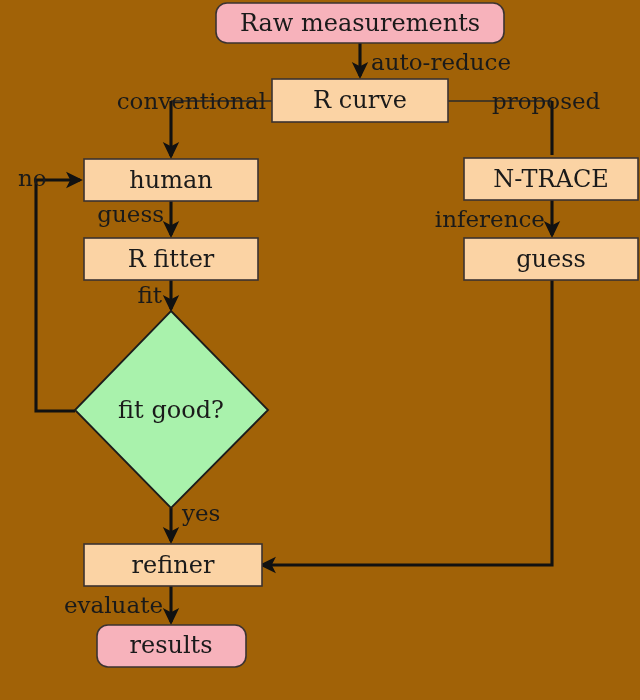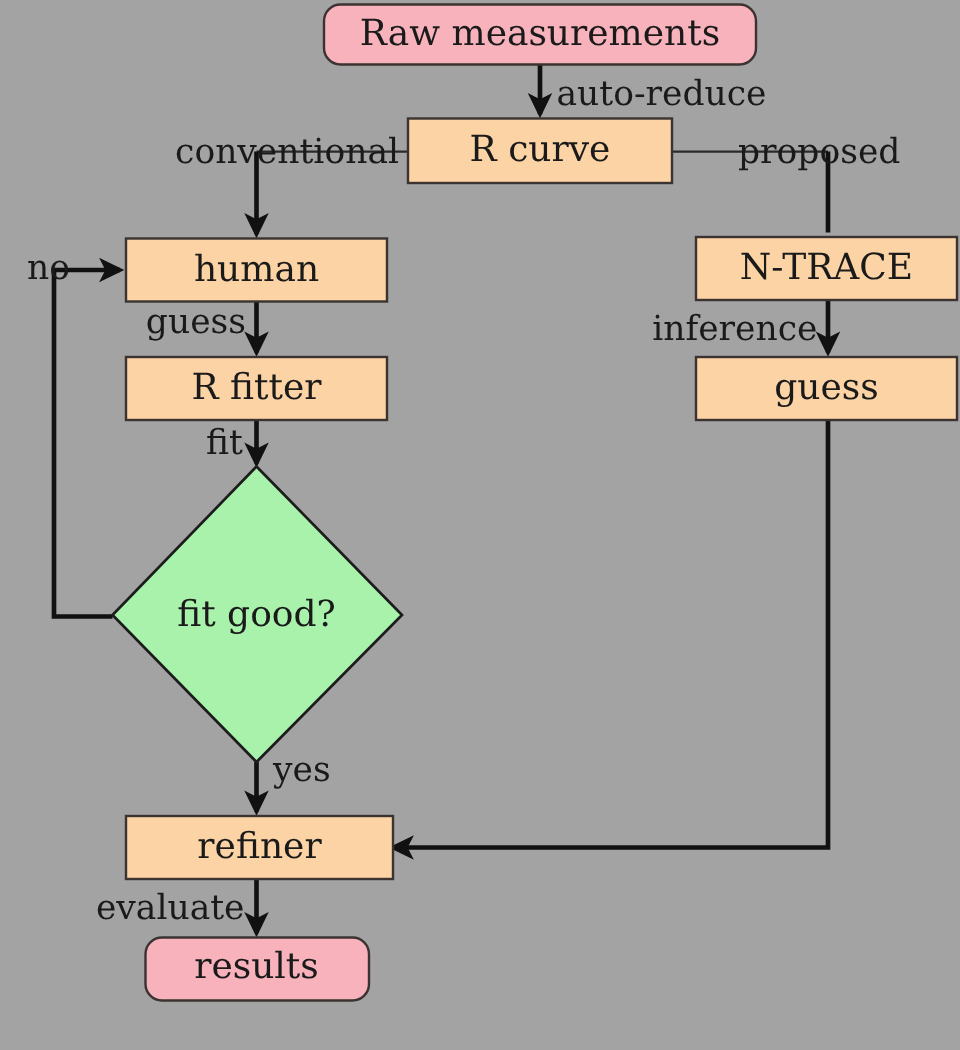--- a/index.html
+++ b/index.html
@@ -4,21 +4,21 @@
 <style>
   html, body {
     margin: 0;
     padding: 0;
     background: #ffffff;
   }
   #diagram-root {
     position: relative;
     width: 640px;
     height: 700px;
-    background: #a3a3a3;
+    background: #a16207;
     font-family: "DejaVu Serif", "Liberation Serif", serif;
     overflow: hidden;
   }
   svg.flow {
     position: absolute;
     top: 0;
     left: 0;
     width: 640px;
     height: 700px;
   }

